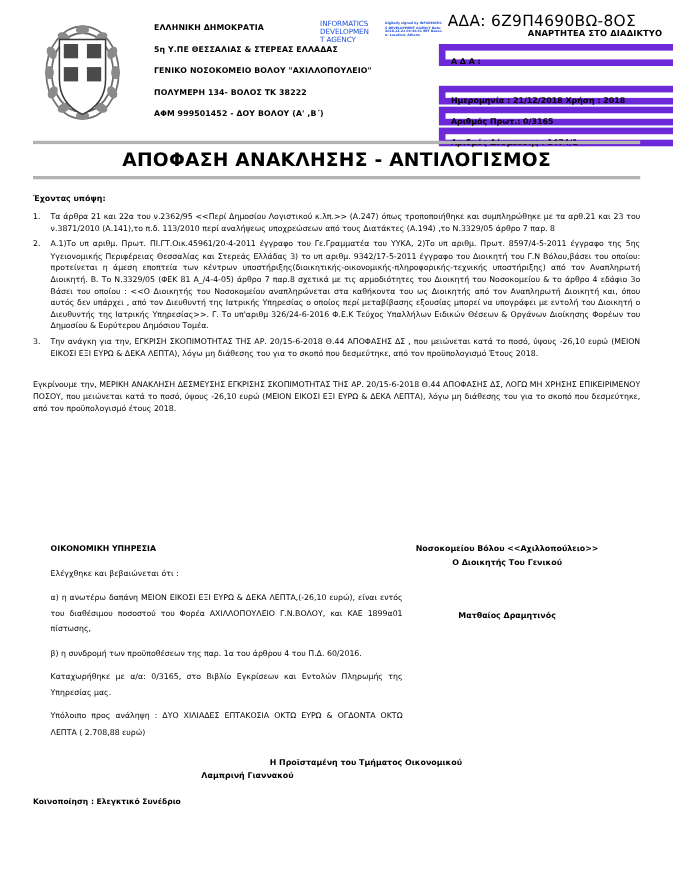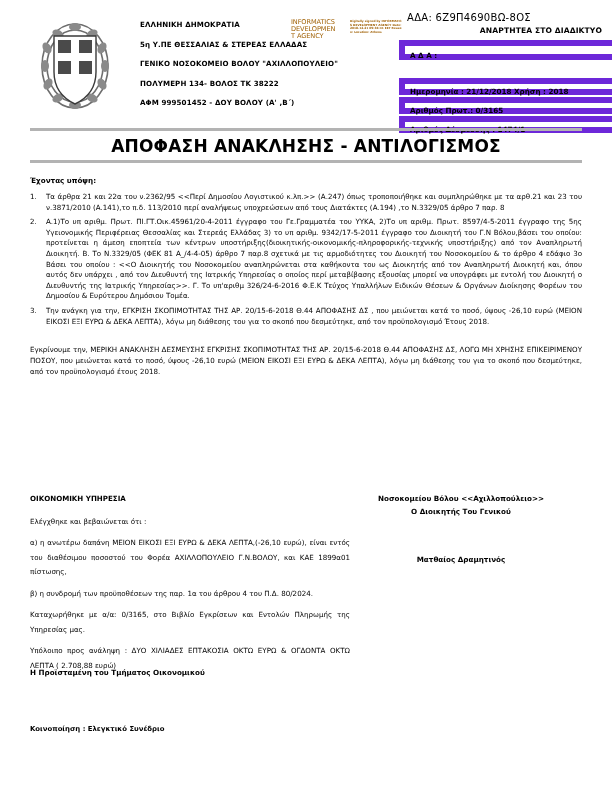--- a/index.html
+++ b/index.html
@@ -37,21 +37,21 @@
     margin-bottom: 12.5px;
     white-space: nowrap;
     letter-spacing: 0.1px;
   }
 
   
   .ida-stamp {
     position: absolute;
     left: 289px; top: 17px;
     width: 108px;
-    color: #a16207;
+    color: #1d4ed8;
     pointer-events: none;
   }
   .ida-title {
     font-size: 6.6px;
     line-height: 7.2px;
     letter-spacing: -0.1px;
     width: 58px;
     font-family: "DejaVu Sans", sans-serif;
   }
   .ida-details {
@@ -60,21 +60,21 @@
     font-size: 2.9px;
     line-height: 3.5px;
     font-weight: bold;
     width: 52px;
     word-break: break-all;
   }
 
   .ada-code {
     position: absolute;
     left: 405px; top: 10px;
-    font-size: 10px;
+    font-size: 14px;
     letter-spacing: 0.3px;
     white-space: nowrap;
   }
   .anartitea {
     position: absolute;
     left: 400px; top: 24px;
     width: 200px;
     text-align: right;
     font-size: 7.6px;
     font-weight: bold;
@@ -160,40 +160,40 @@
     text-align: justify;
   }
 
   
   .cols {
     position: absolute;
     left: 30px; top: 492px;
     width: 552px;
   }
   .col-left {
-    position: absolute; left: 0; top: 0; width: 320px;
+    position: absolute; left: 16px; top: 0; width: 320px;
     font-size: 7.1px; line-height: 14.5px;
   }
   .col-left .head { font-weight: bold; margin-bottom: 8px; }
   .col-left p { margin: 0 0 7px 0; text-align: justify; }
 
   .col-right {
     position: absolute; left: 310px; top: 0; width: 242px;
     text-align: center;
     font-size: 7.2px;
     font-weight: bold;
     line-height: 13px;
   }
   .col-right .name { margin-top: 35px; }
 
   .sig-center {
     position: absolute;
-    left: 30px; top: 668px;
+    left: 30px; top: 688px;
     width: 390px;
-    text-align: left;
+    text-align: right;
     font-size: 7.2px;
     font-weight: bold;
   }
   .sig-name {
     position: absolute;
     left: 30px; top: 700px;
     width: 390px;
     text-align: center;
     font-size: 7.2px;
     font-weight: bold;
@@ -291,28 +291,29 @@
     </div>
 
     <div class="decision-para">Εγκρίνουμε την, ΜΕΡΙΚΗ ΑΝΑΚΛΗΣΗ ΔΕΣΜΕΥΣΗΣ ΕΓΚΡΙΣΗΣ ΣΚΟΠΙΜΟΤΗΤΑΣ ΤΗΣ ΑΡ. 20/15-6-2018 Θ.44 ΑΠΟΦΑΣΗΣ ΔΣ, ΛΟΓΩ ΜΗ ΧΡΗΣΗΣ ΕΠΙΚΕΙΡΙΜΕΝΟΥ ΠΟΣΟΥ, που μειώνεται κατά το ποσό, ύψους -26,10 ευρώ (ΜΕΙΟΝ ΕΙΚΟΣΙ ΕΞΙ ΕΥΡΩ &amp; ΔΕΚΑ ΛΕΠΤΑ), λόγω μη διάθεσης του για το σκοπό που δεσμεύτηκε, από τον προϋπολογισμό έτους 2018.</div>
   </div>
 
   <div class="cols">
     <div class="col-left">
       <div class="head">ΟΙΚΟΝΟΜΙΚΗ ΥΠΗΡΕΣΙΑ</div>
       <p>Ελέγχθηκε και βεβαιώνεται ότι :</p>
       <p>α) η ανωτέρω δαπάνη ΜΕΙΟΝ ΕΙΚΟΣΙ ΕΞΙ ΕΥΡΩ &amp; ΔΕΚΑ ΛΕΠΤΑ,(-26,10 ευρώ), είναι εντός του διαθέσιμου ποσοστού του Φορέα ΑΧΙΛΛΟΠΟΥΛΕΙΟ Γ.Ν.ΒΟΛΟΥ, και ΚΑΕ 1899α01 πίστωσης,</p>
-      <p>β) η συνδρομή των προϋποθέσεων της παρ. 1α του άρθρου 4 του Π.Δ. 80/2024.</p>
+      <p>β) η συνδρομή των προϋποθέσεων της παρ. 1α του άρθρου 4 του Π.Δ. 60/2016.</p>
       <p>Καταχωρήθηκε με α/α: 0/3165, στο Βιβλίο Εγκρίσεων και Εντολών Πληρωμής της Υπηρεσίας μας.</p>
       <p>Υπόλοιπο προς ανάληψη : ΔΥΟ ΧΙΛΙΑΔΕΣ ΕΠΤΑΚΟΣΙΑ ΟΚΤΩ ΕΥΡΩ &amp; ΟΓΔΟΝΤΑ ΟΚΤΩ ΛΕΠΤΑ ( 2.708,88 ευρώ)</p>
     </div>
 
     <div class="col-right">
       <div>Νοσοκομείου Βόλου &lt;&lt;Αχιλλοπούλειο&gt;&gt;</div>
       <div>Ο Διοικητής Του Γενικού</div>
       <div class="name">Ματθαίος Δραμητινός</div>
     </div>
   </div>
 
   <div class="sig-center">Η Προϊσταμένη του Τμήματος Οικονομικού</div>
+  <div class="sig-name">Λαμπρινή Γιαννακού</div>
   <div class="koinopoiisi">Κοινοποίηση : Ελεγκτικό Συνέδριο</div>
 
 </div>
 
 </body></html>

